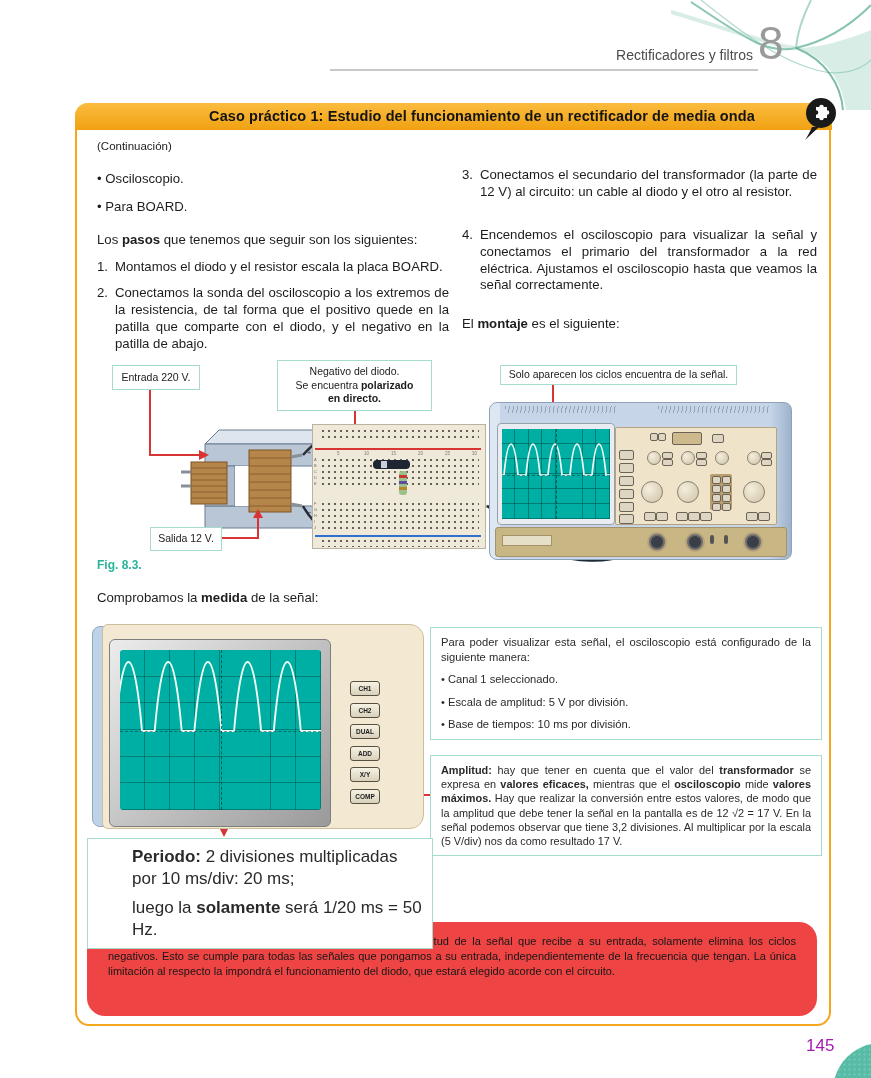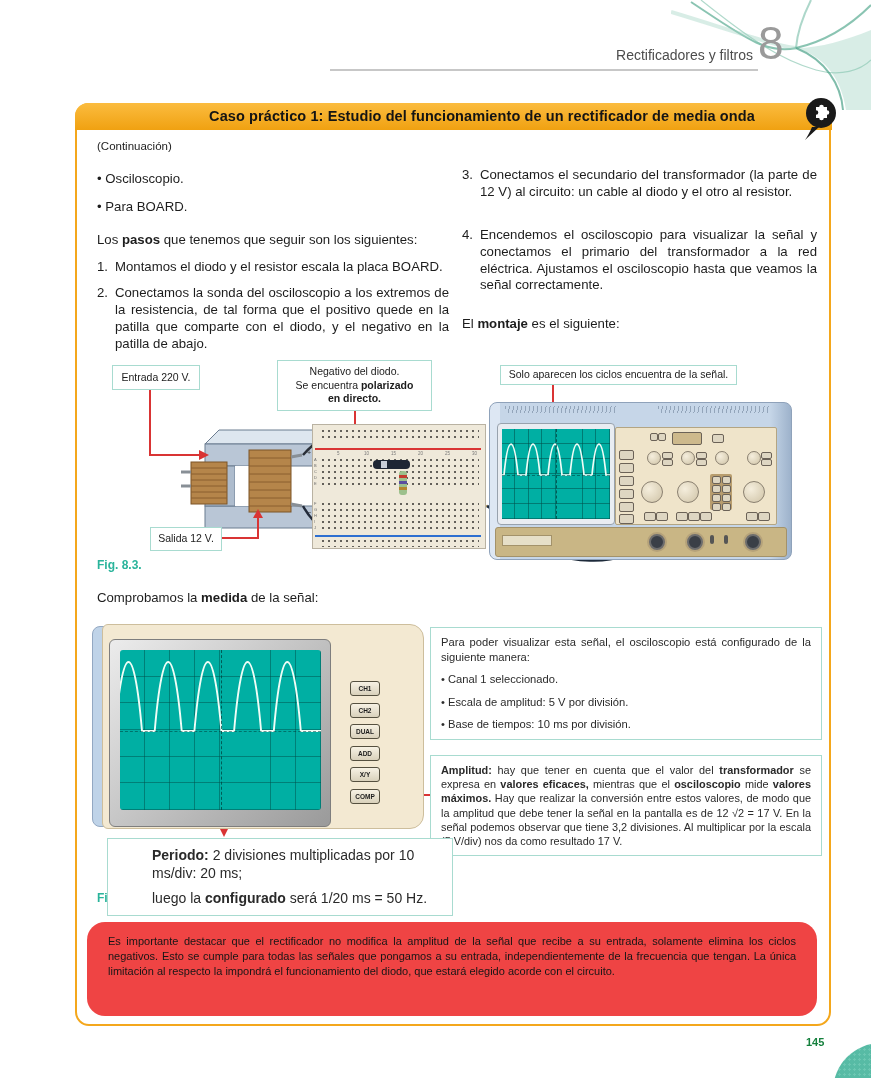--- a/index.html
+++ b/index.html
@@ -106,21 +106,21 @@
   .infobox .just{text-align:justify;}
   .ibullet{margin-top:8px;}
   .ibullet::before{content:"• ";}
 
   
   .note{position:absolute;left:10px;top:817px;width:730px;height:94px;background:#ef4444;
         border-radius:18px;padding:12px 21px;box-sizing:border-box;
         font-size:11px;line-height:1.36;text-align:justify;color:#161616;}
 
   
-  .page-num{position:absolute;left:806px;top:1036px;font-size:11px;font-weight:bold;color:#15803d;}
+  .page-num{position:absolute;left:806px;top:1036px;font-size:17px;font-weight:normal;color:#a21caf;}
   .corner-circle{position:absolute;left:833px;top:1043px;width:96px;height:96px;border-radius:50%;
         background-color:#57BBA5;
         background-image:radial-gradient(circle at 1.5px 1.5px,#6cc7b2 1px,transparent 1.4px);
         background-size:5px 5px;}
 </style>
 </head>
 <body>
 
 <div class="page">
 
@@ -371,23 +371,23 @@
 
       <div class="infobox" style="left:343px;top:5px;width:370px;">
         <div class="just">Para poder visualizar esta señal, el osciloscopio está configurado de la siguiente manera:</div>
         <div class="ibullet">Canal 1 seleccionado.</div>
         <div class="ibullet">Escala de amplitud: 5 V por división.</div>
         <div class="ibullet">Base de tiempos: 10 ms por división.</div>
       </div>
 
       <div class="infobox just" style="left:343px;top:133px;width:370px;font-size:10.9px;text-align:justify;"><b>Amplitud:</b><span> hay que tener en cuenta que el valor del </span><b>transformador</b><span> se expresa en </span><b>valores eficaces,</b><span> mientras que el </span><b>osciloscopio</b><span> mide </span><b>valores máximos.</b><span> Hay que realizar la conversión entre estos valores, de modo que la amplitud que debe tener la señal en la pantalla es de 12 √2 = 17 V. En la señal podemos observar que tiene 3,2 divisiones. Al multiplicar por la escala (5 V/div) nos da como resultado 17 V.</span></div>
 
-      <div class="infobox" style="left:20px;top:216px;width:290px;font-size:14px;padding-left:44px;">
+      <div class="infobox" style="left:0;top:216px;width:290px;font-size:17px;padding-left:44px;">
         <div><b>Periodo:</b><span> 2 divisiones multiplicadas por 10 ms/div: 20 ms;</span></div>
-        <div style="margin-top:7px;"><span>luego la </span><b>configurado</b><span> será 1/20 ms = 50 Hz.</span></div>
+        <div style="margin-top:7px;"><span>luego la </span><b>solamente</b><span> será 1/20 ms = 50 Hz.</span></div>
       </div>
 
       <svg class="fig-svg" width="735" height="266" viewBox="0 0 735 266">
         <g stroke="#8a8a8a" stroke-width="1.5">
           <line x1="25" y1="20" x2="32" y2="27"></line>
             <line x1="237" y1="20" x2="230" y2="27"></line>
           <line x1="25" y1="196" x2="32" y2="189"></line>
             <line x1="237" y1="196" x2="230" y2="189"></line>
         </g>
         <g stroke="#D93434" stroke-width="2" fill="none">

